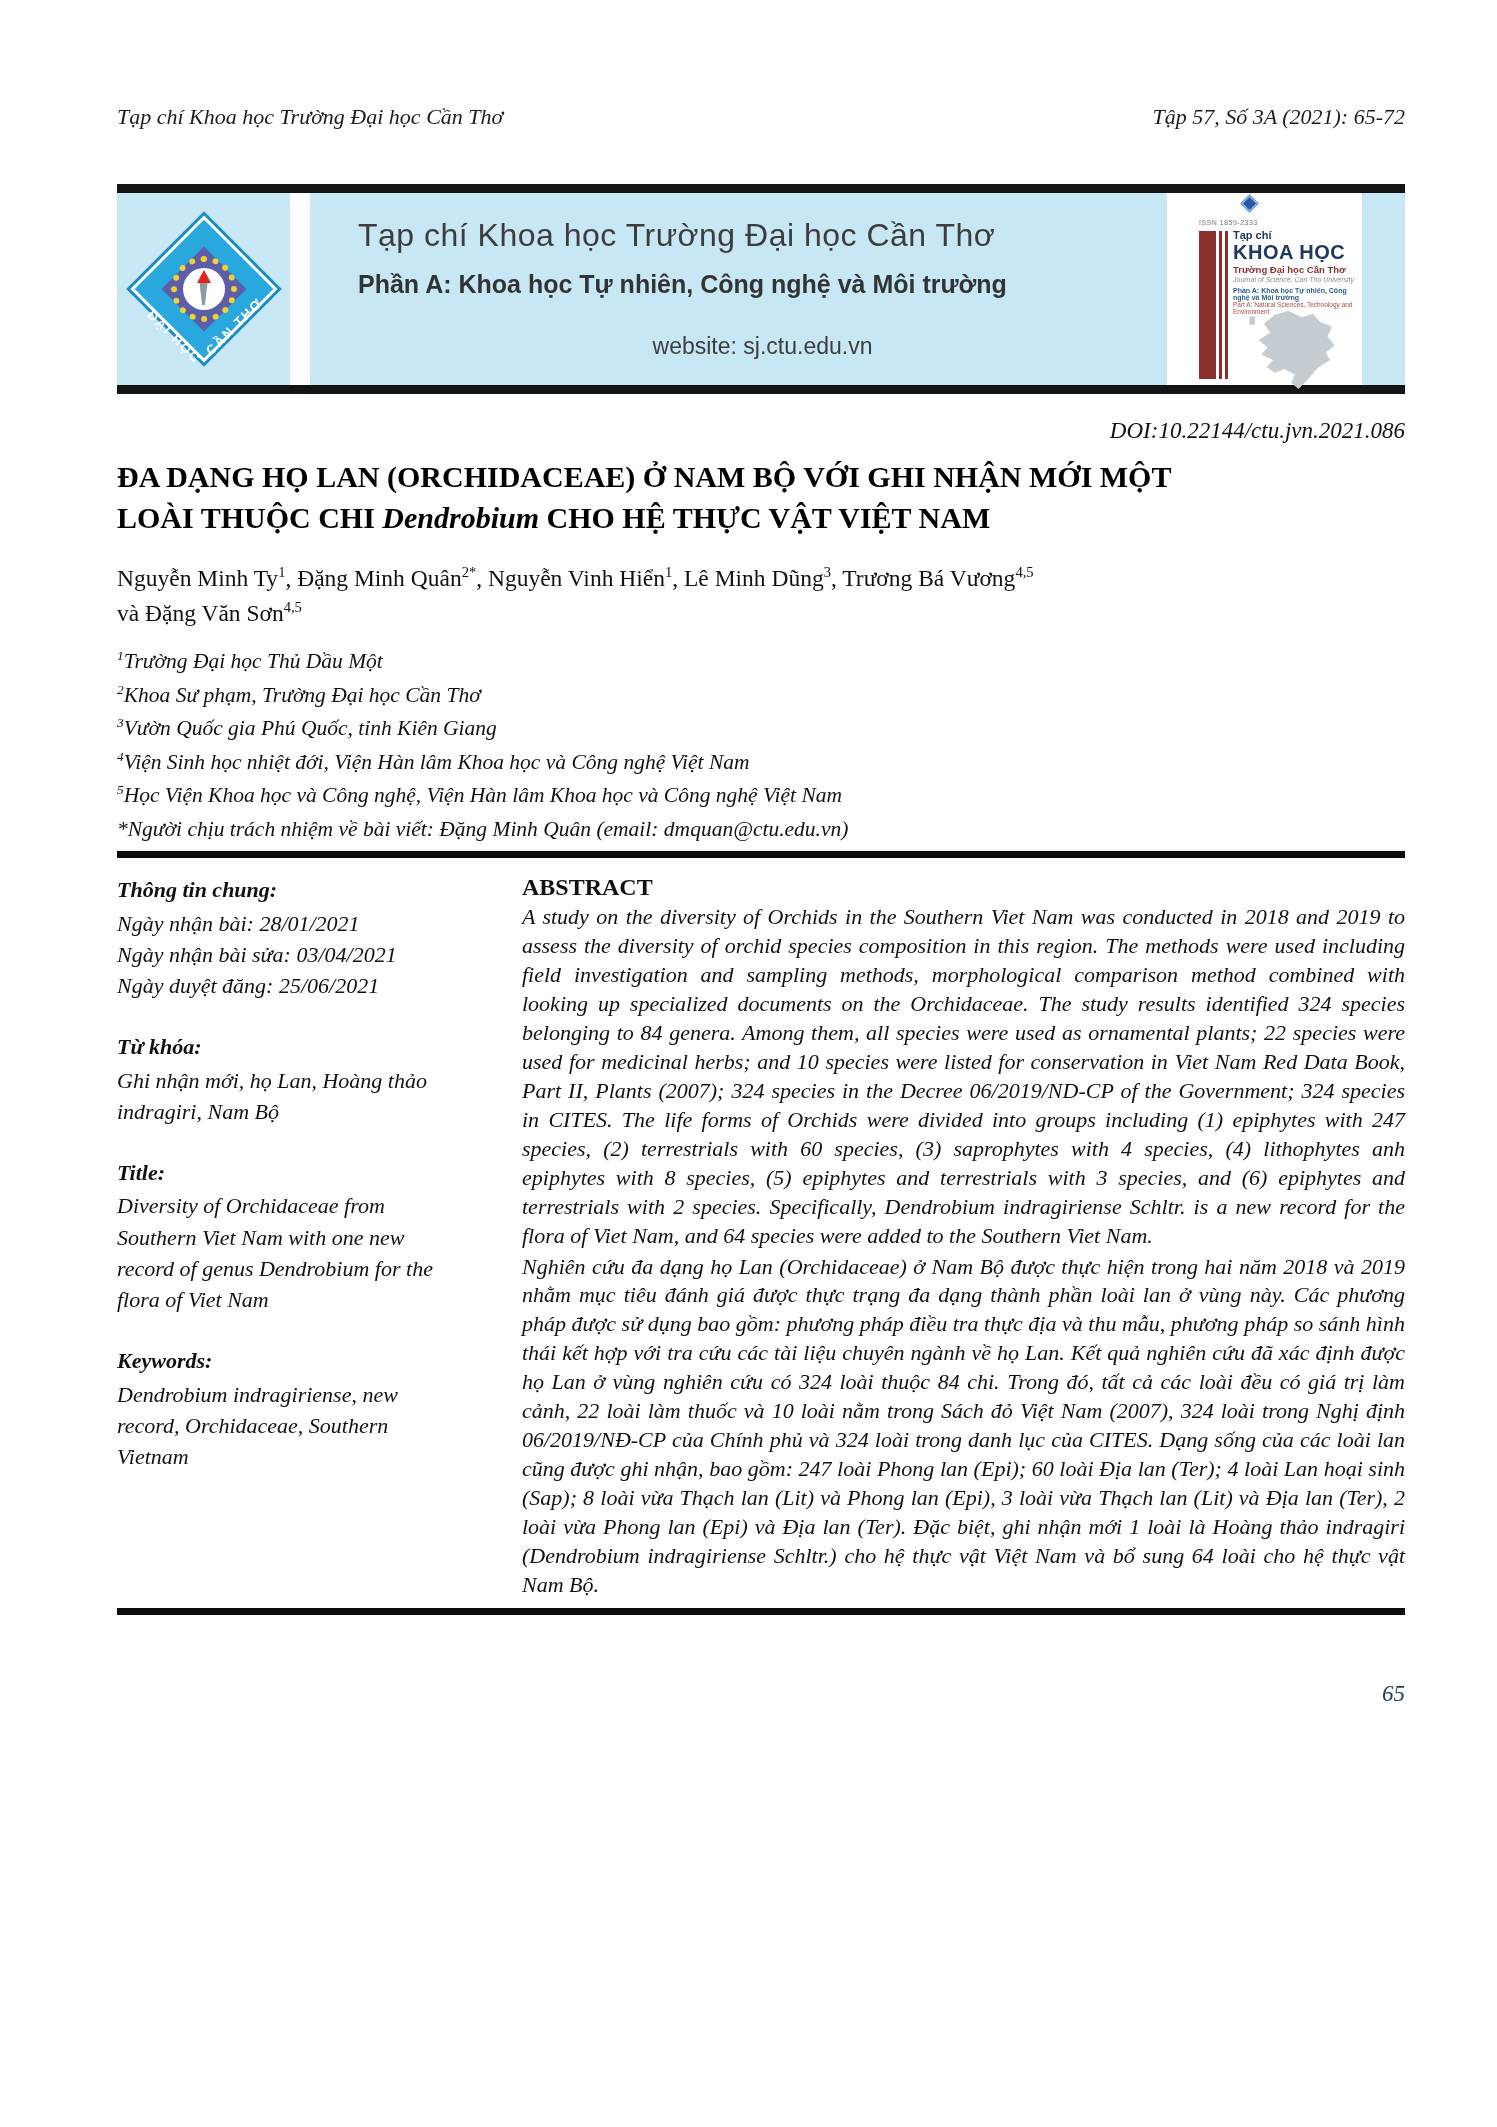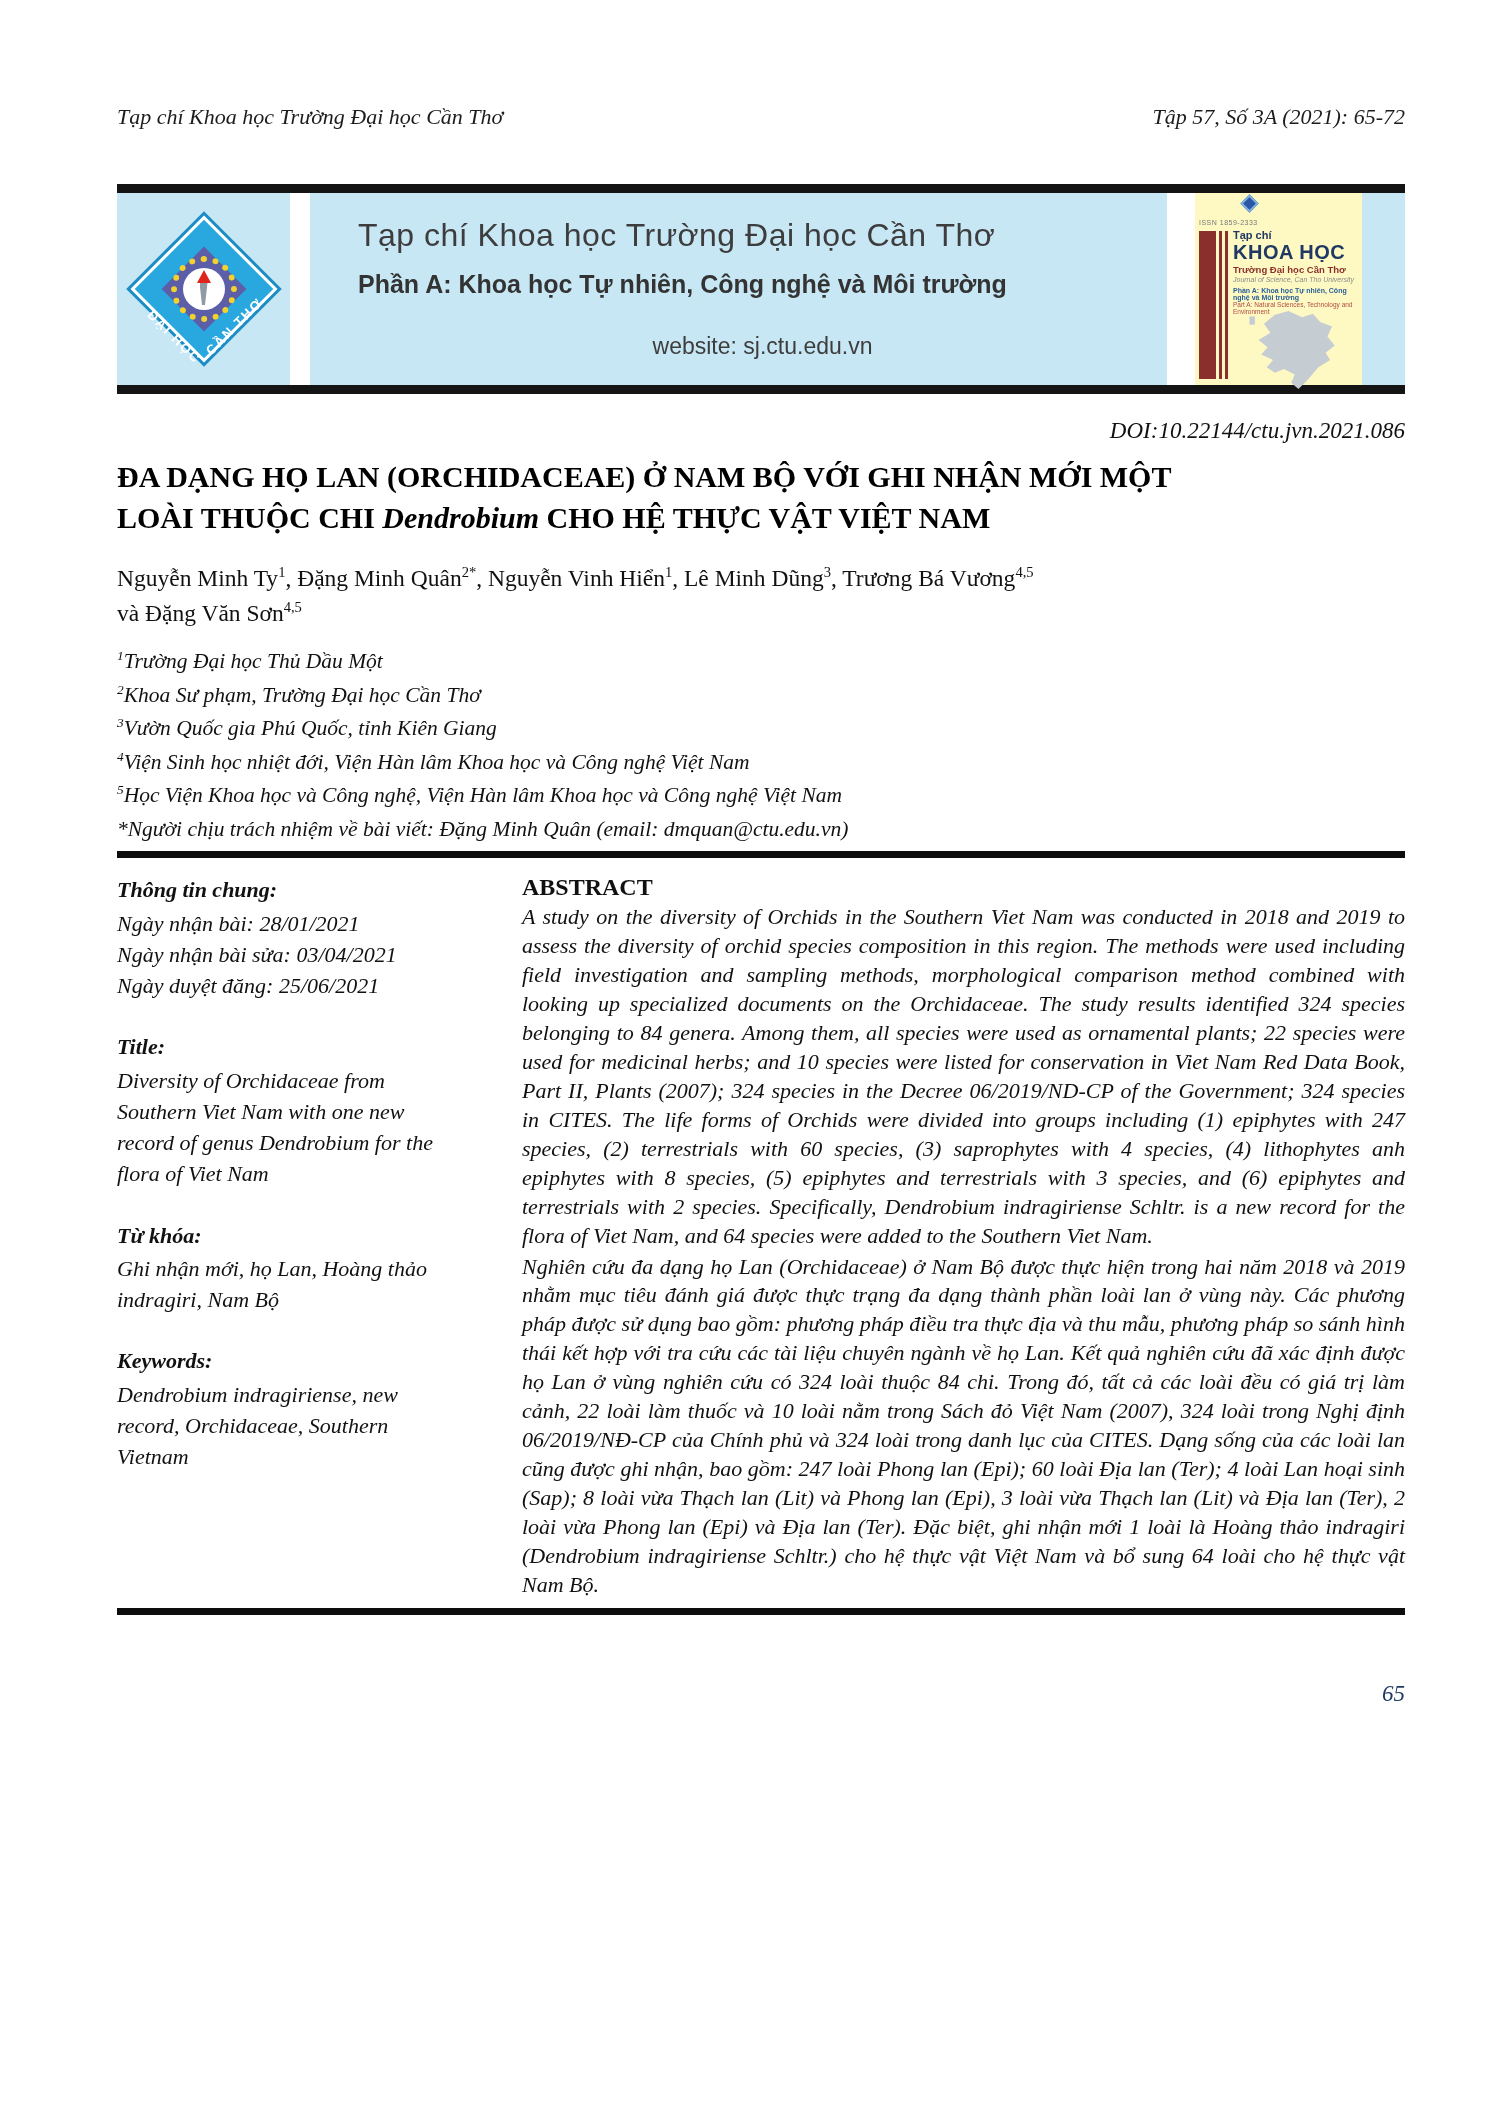--- a/index.html
+++ b/index.html
@@ -39,21 +39,21 @@
            border-bottom:13px solid #e0241b; }
   .stem { position:absolute; left:50%; top:15px; transform:translateX(-50%); width:8px; height:22px;
           background:#8f9aa3; clip-path:polygon(0 0,100% 0,68% 100%,32% 100%); }
   .logo-lbl { position:absolute; font-family:"Liberation Sans", sans-serif; font-weight:bold;
               color:#ffffff; font-size:13px; letter-spacing:2px; white-space:nowrap; }
   .lbl-dh { left:22px; top:92px; transform:rotate(45deg); transform-origin:left center; }
   .lbl-ct { left:80px; top:132px; transform:rotate(-45deg); transform-origin:left center; }
 
   
   .cover-wrap { width:210px; display:flex; }
-  .cover { width:167px; height:100%; background:#fef9c3; position:relative; padding:5px 6px; }
+  .cover { width:167px; height:100%; background:#ffffff; position:relative; padding:5px 6px; }
   .cover-diamond { position:absolute; left:48px; top:4px; width:13px; height:13px; background:#2a57a5;
                    transform:rotate(45deg); border:2px solid #7fb2e0; }
   .cover-issn { position:absolute; left:4px; top:26px; font-family:"Liberation Sans", sans-serif;
                 font-size:7px; color:#777; letter-spacing:0.5px; }
   .cover-bars { position:absolute; left:4px; top:38px; bottom:6px; display:flex; }
   .bar-a { width:17px; background:#8a2f2b; }
   .bar-b { width:3px; background:#8a2f2b; margin-left:3px; }
   .cover-text { position:absolute; left:38px; top:36px; right:4px; font-family:"Liberation Sans", sans-serif; }
   .cv-tapchi { font-size:11px; font-weight:bold; color:#1f3864; }
   .cv-khoahoc { font-size:20px; font-weight:bold; color:#1f3864; letter-spacing:0.5px; }
@@ -166,26 +166,26 @@
 
   <div class="cols">
     <div class="leftcol">
       <div class="block">
         <div class="lc-head">Thông tin chung:</div>
         <div>Ngày nhận bài: 28/01/2021</div>
         <div>Ngày nhận bài sửa: 03/04/2021</div>
         <div>Ngày duyệt đăng: 25/06/2021</div>
       </div>
       <div class="block">
+        <div class="lc-head">Từ khóa:</div>
+        <div>Ghi nhận mới, họ Lan, Hoàng thảo indragiri, Nam Bộ</div>
+      </div>
+      <div class="block">
         <div class="lc-head">Title:</div>
         <div>Diversity of Orchidaceae from Southern Viet Nam with one new record of genus Dendrobium for the flora of Viet Nam</div>
-      </div>
-      <div class="block">
-        <div class="lc-head">Từ khóa:</div>
-        <div>Ghi nhận mới, họ Lan, Hoàng thảo indragiri, Nam Bộ</div>
       </div>
       <div class="block">
         <div class="lc-head">Keywords:</div>
         <div>Dendrobium indragiriense, new record, Orchidaceae, Southern Vietnam</div>
       </div>
     </div>
     <div class="rightcol">
       <div class="rc-head">ABSTRACT</div>
       <p class="rc-par">A study on the diversity of Orchids in the Southern Viet Nam was conducted in 2018 and 2019 to assess the diversity of orchid species composition in this region. The methods were used including field investigation and sampling methods, morphological comparison method combined with looking up specialized documents on the Orchidaceae. The study results identified 324 species belonging to 84 genera. Among them, all species were used as ornamental plants; 22 species were used for medicinal herbs; and 10 species were listed for conservation in Viet Nam Red Data Book, Part II, Plants (2007); 324 species in the Decree 06/2019/ND-CP of the Government; 324 species in CITES. The life forms of Orchids were divided into groups including (1) epiphytes with 247 species, (2) terrestrials with 60 species, (3) saprophytes with 4 species, (4) lithophytes anh epiphytes with 8 species, (5) epiphytes and terrestrials with 3 species, and (6) epiphytes and terrestrials with 2 species. Specifically, Dendrobium indragiriense Schltr. is a new record for the flora of Viet Nam, and 64 species were added to the Southern Viet Nam.</p>
       <p class="rc-par">Nghiên cứu đa dạng họ Lan (Orchidaceae) ở Nam Bộ được thực hiện trong hai năm 2018 và 2019 nhằm mục tiêu đánh giá được thực trạng đa dạng thành phần loài lan ở vùng này. Các phương pháp được sử dụng bao gồm: phương pháp điều tra thực địa và thu mẫu, phương pháp so sánh hình thái kết hợp với tra cứu các tài liệu chuyên ngành về họ Lan. Kết quả nghiên cứu đã xác định được họ Lan ở vùng nghiên cứu có 324 loài thuộc 84 chi. Trong đó, tất cả các loài đều có giá trị làm cảnh, 22 loài làm thuốc và 10 loài nằm trong Sách đỏ Việt Nam (2007), 324 loài trong Nghị định 06/2019/NĐ-CP của Chính phủ và 324 loài trong danh lục của CITES. Dạng sống của các loài lan cũng được ghi nhận, bao gồm: 247 loài Phong lan (Epi); 60 loài Địa lan (Ter); 4 loài Lan hoại sinh (Sap); 8 loài vừa Thạch lan (Lit) và Phong lan (Epi), 3 loài vừa Thạch lan (Lit) và Địa lan (Ter), 2 loài vừa Phong lan (Epi) và Địa lan (Ter). Đặc biệt, ghi nhận mới 1 loài là Hoàng thảo indragiri (Dendrobium indragiriense Schltr.) cho hệ thực vật Việt Nam và bổ sung 64 loài cho hệ thực vật Nam Bộ.</p>

